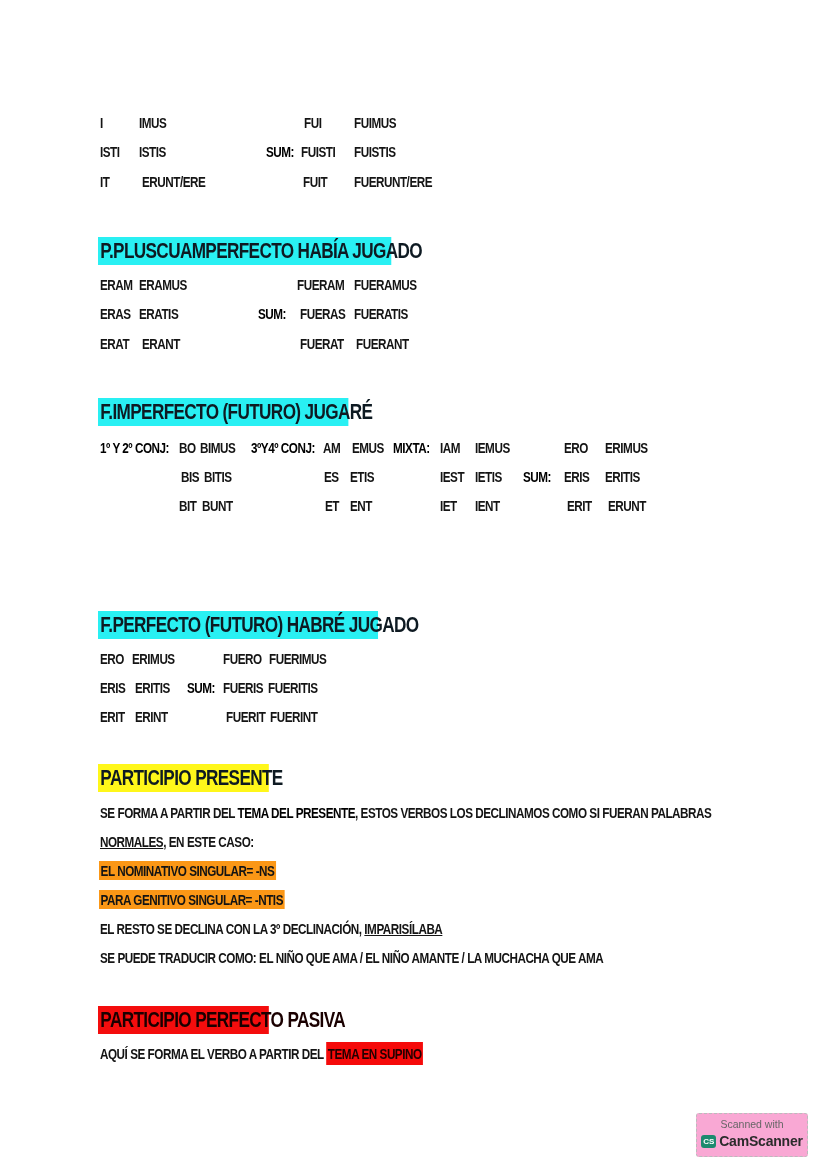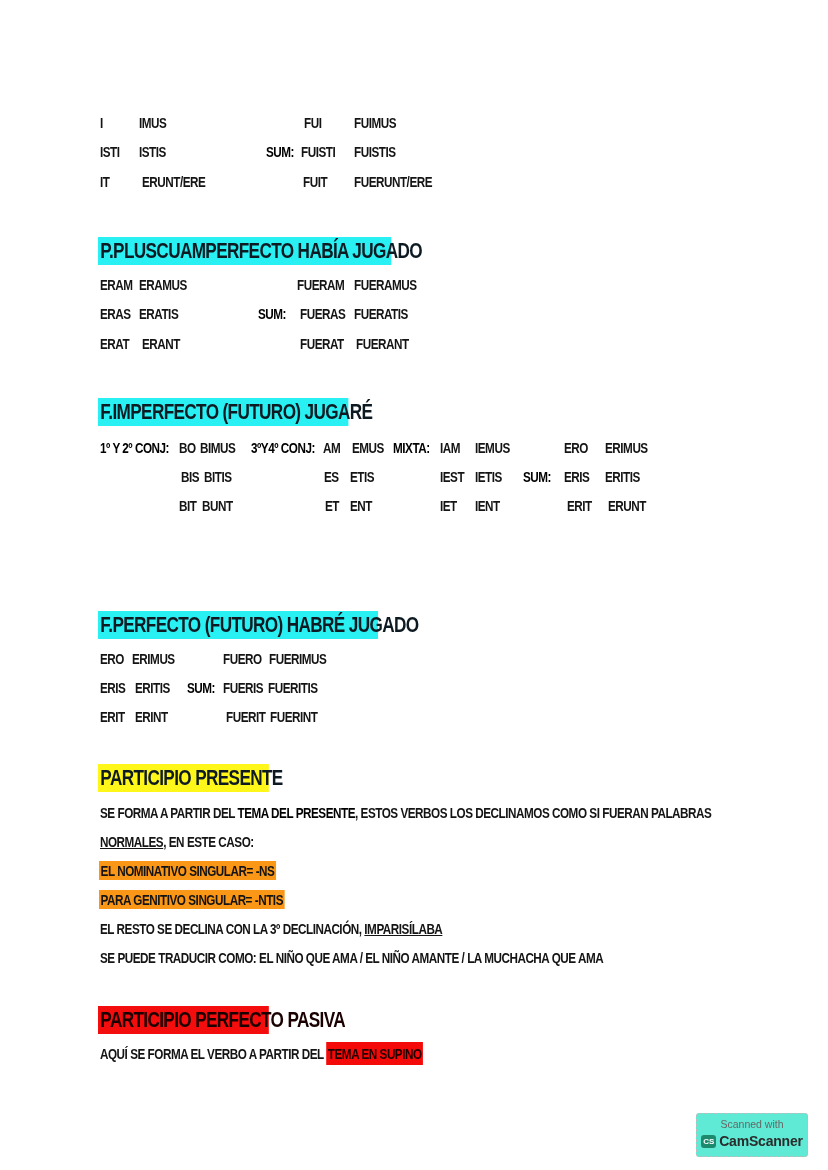--- a/index.html
+++ b/index.html
@@ -56,21 +56,21 @@
       color: #220000;
     }
     .badge {
       position: absolute;
       left: 696px;
       top: 1113px;
       width: 110px;
       height: 42px;
       border: 1px dashed #bbbbbb;
       border-radius: 3px;
-      background: #5eead4;
+      background: #f9a8d4;
       font-family: "Liberation Sans", sans-serif;
       text-align: center;
     }
     .badge .top {
       font-size: 10.5px;
       color: #666;
       margin-top: 4px;
       line-height: 12px;
     }
     .badge .bot {

